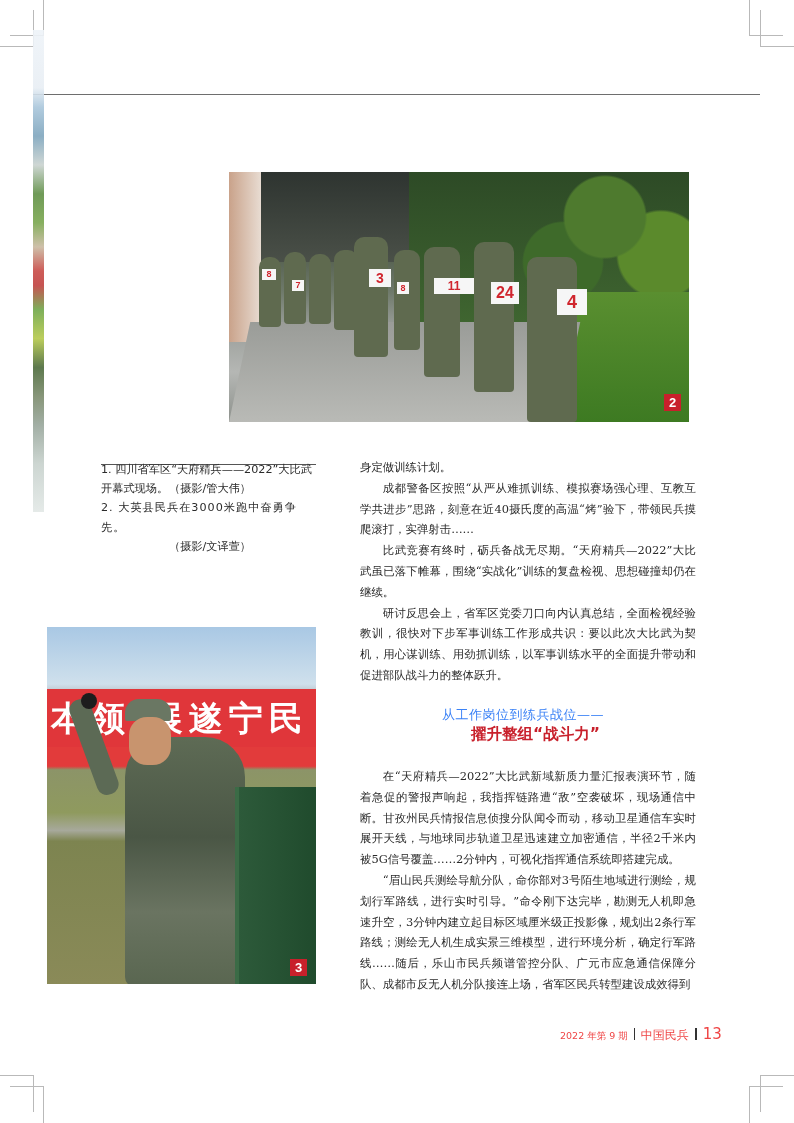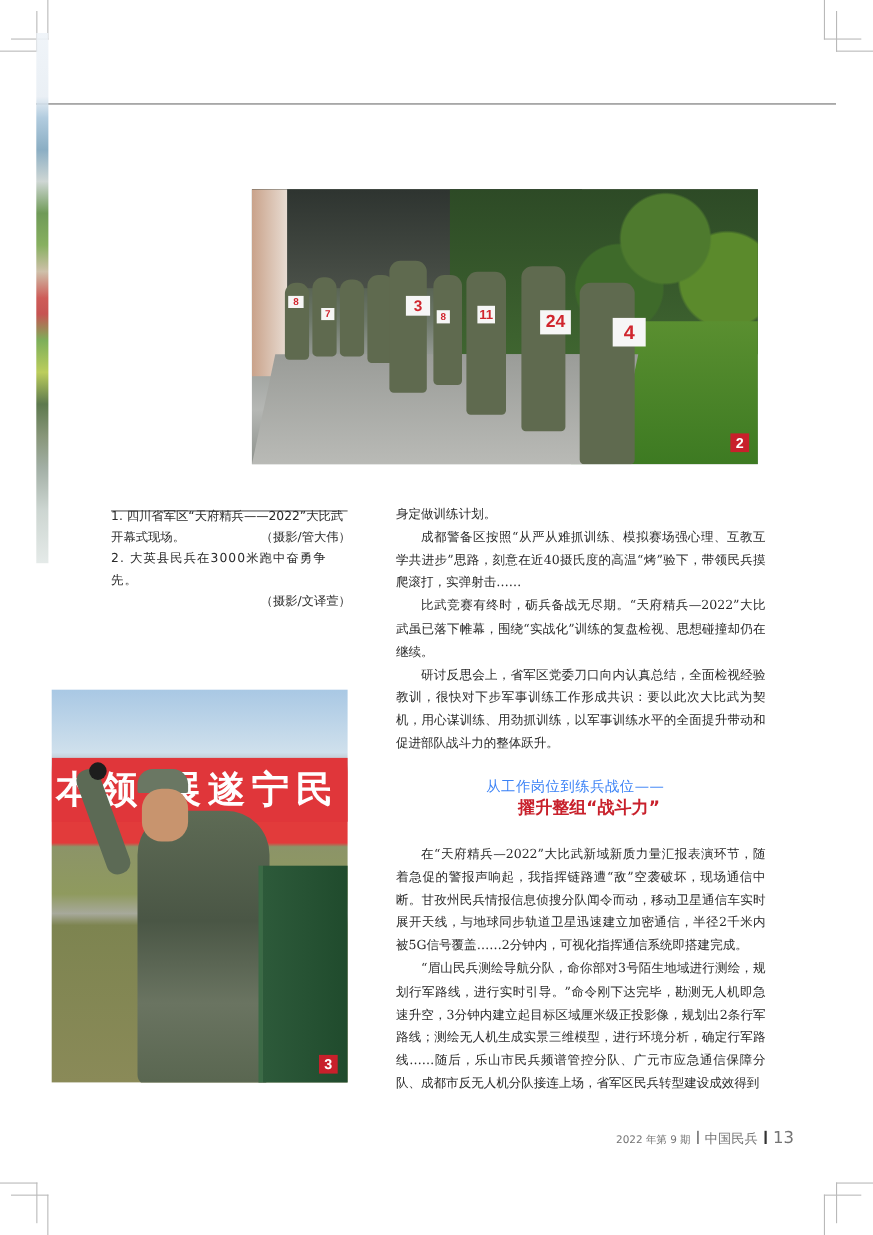--- a/index.html
+++ b/index.html
@@ -45,21 +45,21 @@
     position:absolute; width:17px; height:17px; background:#c8202b; color:#fff;
     font-family:"Liberation Sans", sans-serif; font-weight:bold; font-size:13px;
     line-height:17px; text-align:center;
   }
   
   .caption-rule { position:absolute; left:101px; top:464px; width:215px; height:1px; background:#555; }
   .captions {
     position:absolute; left:101px; top:460px; width:218px;
     font-family:"DejaVu Sans", "Liberation Sans", sans-serif; font-size:11.2px; line-height:19.2px; color:#2b2b2b;
   }
-  .captions .credit { text-align:right; }
+  .captions .credit { text-align:center; }
   
   .photo3 {
     position:absolute; left:47px; top:627px; width:269px; height:357px; overflow:hidden;
     background:linear-gradient(to bottom, #a9c8e4 0%, #cfe0ec 16%, #b7bcc0 19%, #8a9a8a 20%, #e23b3b 21%, #e23b3b 39%, #8c9468 40%, #8f9a5e 52%, #a7a99b 57%, #7d8450 60%, #8a8a58 100%);
   }
   .photo3 .banner {
     position:absolute; left:0; top:62px; width:269px; height:58px; background:#e0363a;
     color:#fff; font-family:"DejaVu Sans", sans-serif; font-weight:bold; font-size:34px; line-height:58px;
     letter-spacing:6px; white-space:nowrap; padding-left:4px;
   }
@@ -83,21 +83,21 @@
     position:absolute; left:442px; top:706px; width:200px;
     font-family:"DejaVu Serif", serif; font-size:13px; color:#3b82f6; letter-spacing:0.5px;
   }
   .subhead2 {
     position:absolute; left:457px; top:724px; width:200px;
     font-family:"DejaVu Sans", sans-serif; font-weight:bold; font-size:15.5px; color:#c8202b;margin-left:14px;
   }
   
   .footer {
     position:absolute; left:560px; top:1024px; width:160px; height:18px;
-    font-family:"DejaVu Sans", "Liberation Sans", sans-serif; color:#737373; white-space:nowrap;
+    font-family:"DejaVu Sans", "Liberation Sans", sans-serif; color:#ef4444; white-space:nowrap;
   }
   .footer .issue { font-size:9.5px; }
   .footer .sep { display:inline-block; width:1px; height:12px; background:#333; margin:0 6px; vertical-align:-1px; }
   .footer .mag { font-size:12px; }
   .footer .page { font-size:15px; }
 </style>
 </head>
 <body>
 
 <div class="crop" style="left:0;top:46px;width:34px;height:1px;"></div>
@@ -135,21 +135,21 @@
   <div class="runner" style="left:105px;top:78px;width:24px;height:80px;"></div>
   <div class="runner" style="left:125px;top:65px;width:34px;height:120px;"></div>
   <div class="runner" style="left:165px;top:78px;width:26px;height:100px;"></div>
   <div class="runner" style="left:195px;top:75px;width:36px;height:130px;"></div>
   <div class="runner" style="left:245px;top:70px;width:40px;height:150px;"></div>
   <div class="runner" style="left:298px;top:85px;width:50px;height:165px;"></div>
   <div class="bib" style="left:33px;top:97px;width:14px;height:11px;font-size:9px;line-height:11px;">8</div>
   <div class="bib" style="left:140px;top:97px;width:22px;height:18px;font-size:14px;line-height:18px;">3</div>
   <div class="bib" style="left:63px;top:108px;width:12px;height:11px;font-size:9px;line-height:11px;">7</div>
   <div class="bib" style="left:168px;top:110px;width:12px;height:12px;font-size:9px;line-height:12px;">8</div>
-  <div class="bib" style="left:205px;top:106px;width:16px;height:16px;font-size:12px;line-height:16px;text-align:center;">11</div>
+  <div class="bib" style="left:205px;top:106px;width:40px;height:16px;font-size:12px;line-height:16px;text-align:center;">11</div>
   <div class="bib" style="left:262px;top:110px;width:28px;height:22px;font-size:16px;line-height:22px;">24</div>
   <div class="bib" style="left:328px;top:117px;width:30px;height:26px;font-size:18px;line-height:26px;">4</div>
   <div class="photo-num" style="left:435px;top:222px;">2</div>
 </div>
 
 <div class="caption-rule"></div>
 <div class="captions">
   <div>
     <div>1. 四川省军区“天府精兵——2022”大比武开幕式现场。</div>
     <div class="credit" style="margin-top:-19.2px;">（摄影/管大伟）</div>

